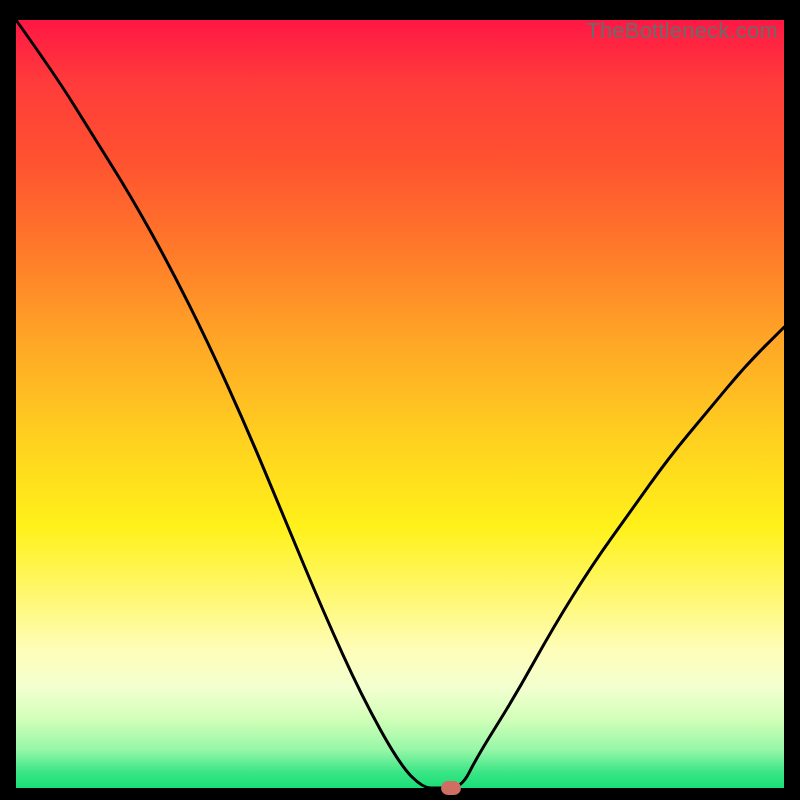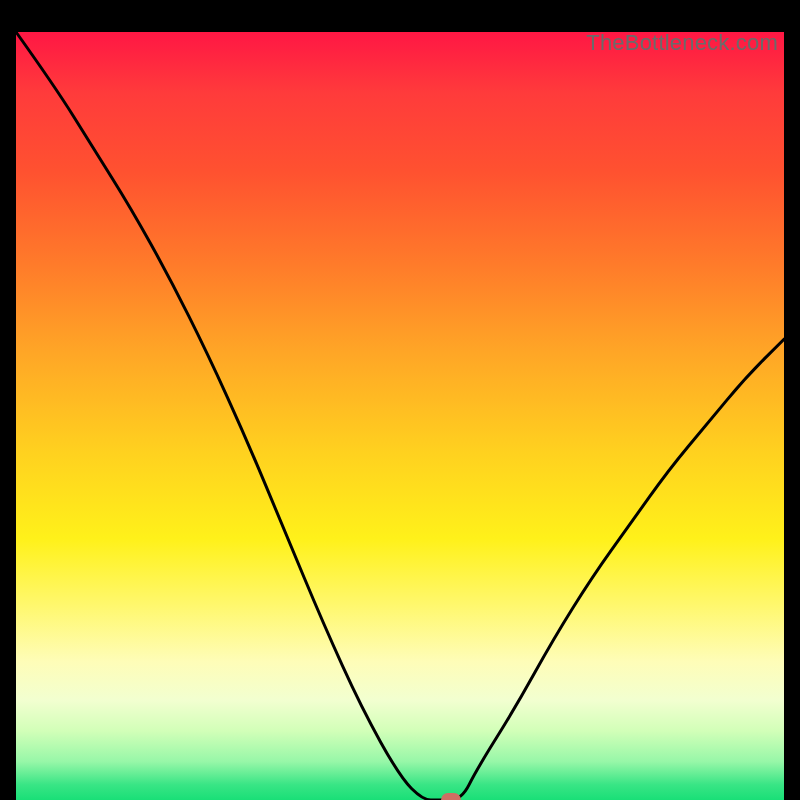--- a/index.html
+++ b/index.html
@@ -7,21 +7,21 @@
     padding: 0;
     width: 800px;
     height: 800px;
     background: #000;
     overflow: hidden;
     font-family: Arial, Helvetica, sans-serif;
   }
   .frame {
     position: absolute;
     left: 16px;
-    top: 32px;
+    top: 20px;
     width: 768px;
     height: 768px;
     background: #fdba74;
   }
   .plot {
     position: absolute;
     left: 0;
     top: 0;
     width: 768px;
     height: 768px;

